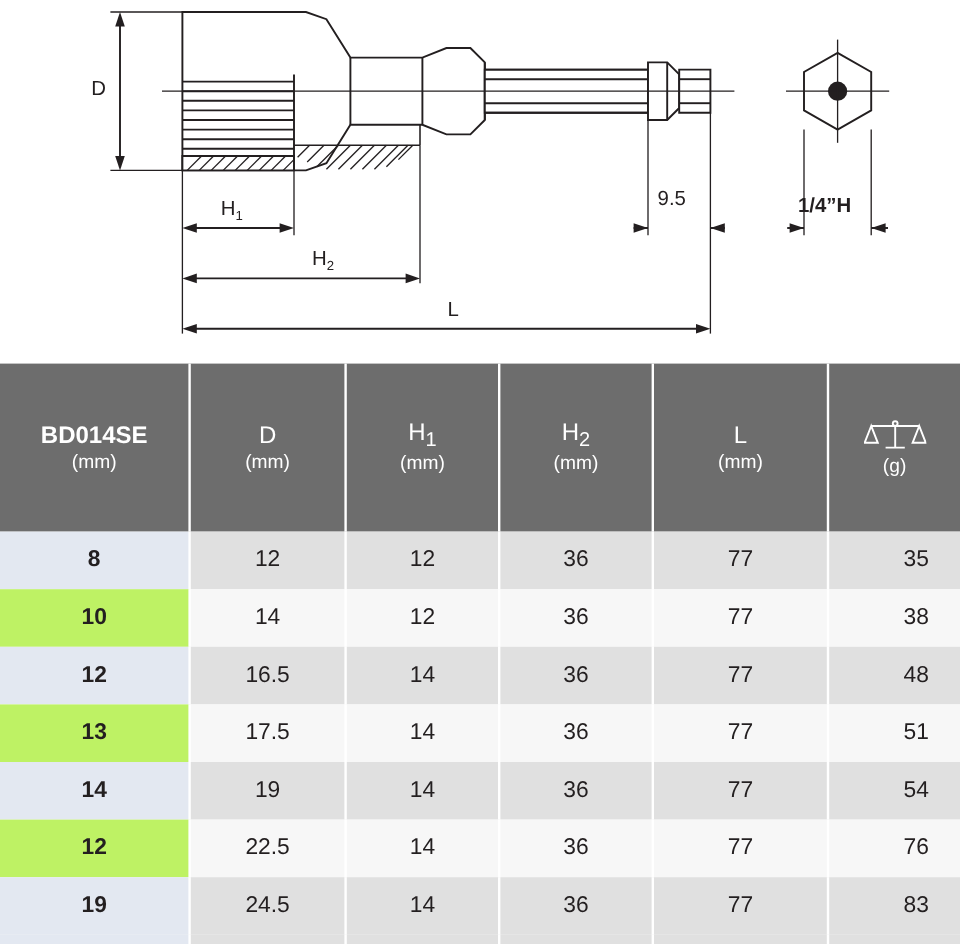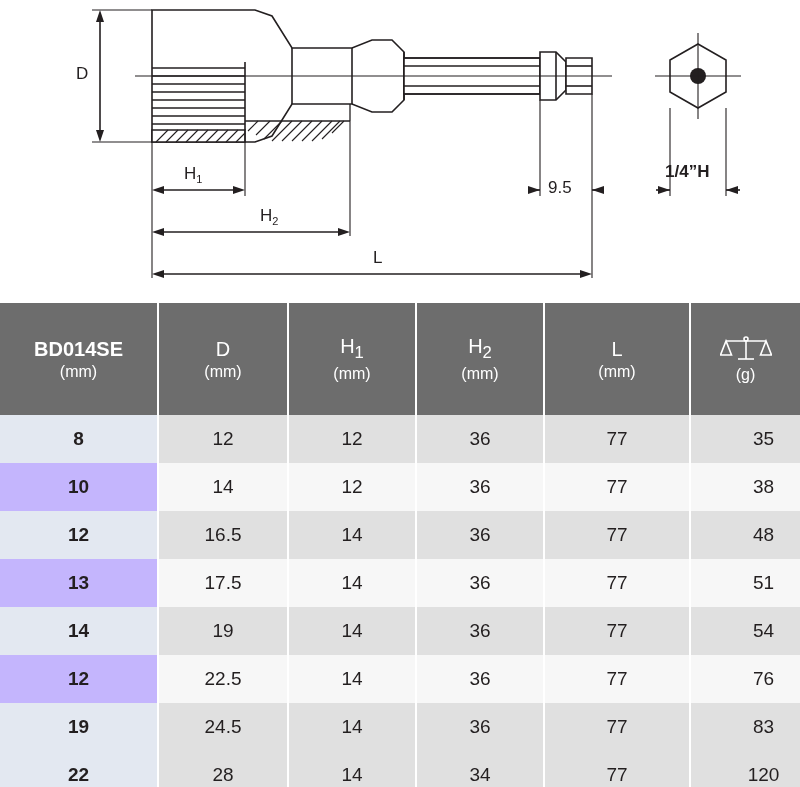--- a/index.html
+++ b/index.html
@@ -62,21 +62,21 @@
   thead th {
     background: #6d6d6d;
     color: #ffffff;
     font-weight: normal;
     font-size: 20px;
     line-height: 1.25;
     height: 112px;
     vertical-align: middle;
     text-align: center;
     border-right: 2px solid #ffffff;
-    padding: 0;
+    padding: 14px;
   }
   thead th:last-child { border-right: none; }
   .unit {
     display: block;
     font-size: 16px;
   }
   .hdr-main {
     display: block;
     font-size: 20px;
   }
@@ -91,21 +91,21 @@
     border-right: 2px solid #ffffff;
   }
   tbody td:last-child { border-right: none; padding-left: 36px; }
   tbody tr td:first-child {
     font-weight: bold;
     background: #e9edf4;
   }
   tbody tr.odd td { background: #e0e0e0; }
   tbody tr.even td { background: #f7f7f7; }
   tbody tr.odd td:first-child { background: #e3e8f1; }
-  tbody tr.even td:first-child { background: #c4b5fd; }
+  tbody tr.even td:first-child { background: #bef264; }
 
   
   .scale-icon {
     display: block;
     margin: 0 auto 2px auto;
   }
 </style>
 </head>
 <body>
 
@@ -242,21 +242,21 @@
     <div class="dimlabel" style="left:184px; top:164px;">
       <span>H</span><sub>1</sub>
     </div>
 
     <div class="dimlabel" style="left:260px; top:206px;">
       <span>H</span><sub>2</sub>
     </div>
 
     <div class="dimlabel" style="left:373px; top:248px;">L</div>
 
-    <div class="dimlabel" style="left:548px; top:178px;text-align:center;">9.5</div>
+    <div class="dimlabel" style="left:548px; top:156px;text-align:center;">9.5</div>
 
     <div class="dimlabel" style="left:665px; top:162px;font-weight:bold;">1/4”H</div>
   </div>
 
   <div id="table-wrap">
     <table>
       <colgroup>
         <col class="c0">
           <col class="c1">
           <col class="c2">

